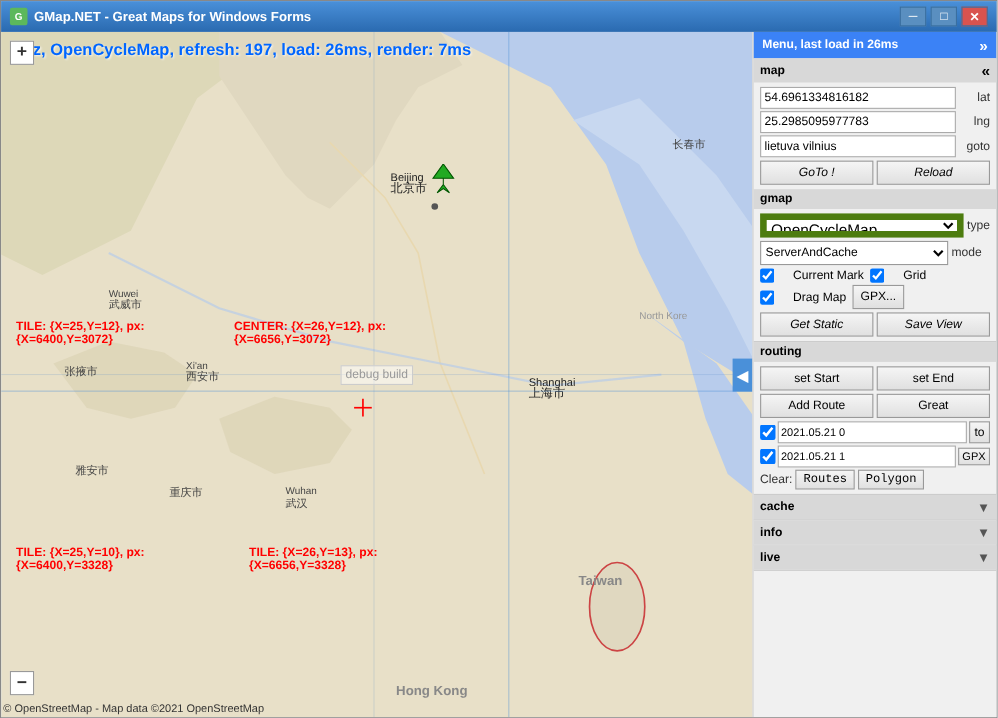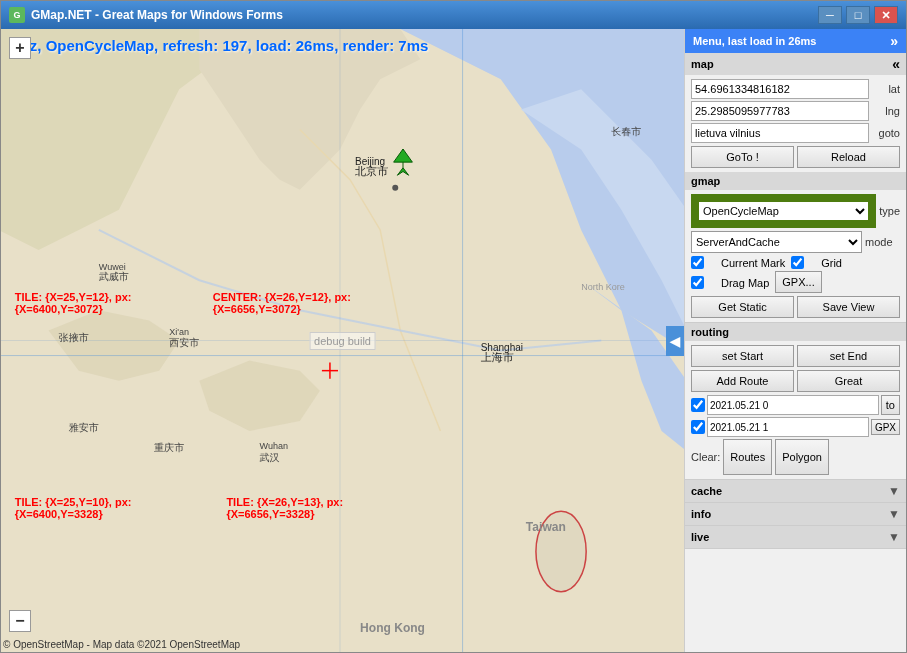--- a/index.html
+++ b/index.html
@@ -44,44 +44,44 @@
     .section-header { background: #d8d8d8; padding: 3px 6px; font-weight: bold; font-size: 11px; display: flex; justify-content: space-between; align-items: center; cursor: pointer; }
     .section-content { padding: 4px 6px; }
     
     
     .coord-row { display: flex; align-items: center; margin-bottom: 2px; }
     .coord-input { flex: 1; border: 1px solid #aaa; padding: 1px 3px; font-size: 11px; height: 20px; background: white; }
     .coord-label { width: 28px; text-align: right; margin-left: 3px; font-size: 11px; color: #333; }
     
     .btn-row { display: flex; gap: 3px; margin-top: 3px; }
     .btn { border: 1px solid #999; background: linear-gradient(to bottom, #f5f5f5, #e0e0e0); padding: 2px 6px; font-size: 11px; cursor: pointer; height: 22px; display: flex; align-items: center; justify-content: center; }
-    .btn-wide { flex: 1; }
+    .btn-wide { flex: 1; font-style: italic; }
     
     
     .gmap-select-row { display: flex; align-items: center; margin-bottom: 3px; gap: 3px; }
-    .select-box { flex: 1; border: 8px solid #4d7c0f; height: 34px; font-size: 11px; background: white; }
+    .select-box { flex: 1; border: 6px solid #4d7c0f; height: 22px; font-size: 14px; background: white; }
     .select-mode { flex: 1; border: 1px solid #999; height: 22px; font-size: 11px; background: white; }
     .mode-label { font-size: 11px; color: #333; width: 35px; }
     
     .checkbox-row { display: flex; align-items: center; gap: 6px; margin-bottom: 2px; }
     .checkbox-item { display: flex; align-items: flex-end; gap: 17px; font-size: 11px; }
     
     
     .routing-btn-row { display: flex; gap: 3px; margin-bottom: 3px; }
     .routing-btn { flex: 1; border: 1px solid #999; background: linear-gradient(to bottom, #f5f5f5, #e0e0e0); padding: 2px 4px; font-size: 11px; cursor: pointer; height: 22px; }
     
     .route-date-row { display: flex; align-items: center; gap: 2px; margin-bottom: 2px; }
     .route-checkbox { width: 14px; height: 14px; }
     .route-date-input { flex: 1; border: 1px solid #aaa; height: 20px; font-size: 10px; padding: 1px 2px; background: white; }
     .route-to-btn { border: 1px solid #999; background: linear-gradient(to bottom, #f5f5f5, #e0e0e0); padding: 1px 4px; font-size: 11px; cursor: pointer; height: 20px; }
     .gpx-btn { border: 1px solid #999; background: linear-gradient(to bottom, #f5f5f5, #e0e0e0); padding: 1px 3px; font-size: 10px; cursor: pointer; height: 16px; }
     
     .clear-row { display: flex; align-items: center; gap: 3px; }
     .clear-label { font-size: 11px; color: #333; }
-    .clear-btn { border: 1px solid #999; background: linear-gradient(to bottom, #f5f5f5, #e0e0e0); padding: 2px 6px; font-size: 11px; cursor: pointer; height: 36px; }
+    .clear-btn { border: 1px solid #999; background: linear-gradient(to bottom, #f5f5f5, #e0e0e0); padding: 2px 6px; font-size: 11px; cursor: pointer; height: 18px; font-family: Liberation Mono, monospace; }
     
     
     .markers-btn-row { display: flex; align-items: center; gap: 3px; margin-bottom: 3px; }
     .add-marker-btn { border: 1px solid #999; background: linear-gradient(to bottom, #f5f5f5, #e0e0e0); padding: 2px 6px; font-size: 11px; cursor: pointer; height: 22px; }
     .place-info-check { display: flex; align-items: center; gap: 2px; font-size: 11px; }
     
     .zoom-clear-row { display: flex; gap: 3px; }
     .zoom-center-btn { flex: 1; border: 1px solid #999; background: linear-gradient(to bottom, #f5f5f5, #e0e0e0); padding: 2px 4px; font-size: 11px; cursor: pointer; height: 22px; }
     
     

